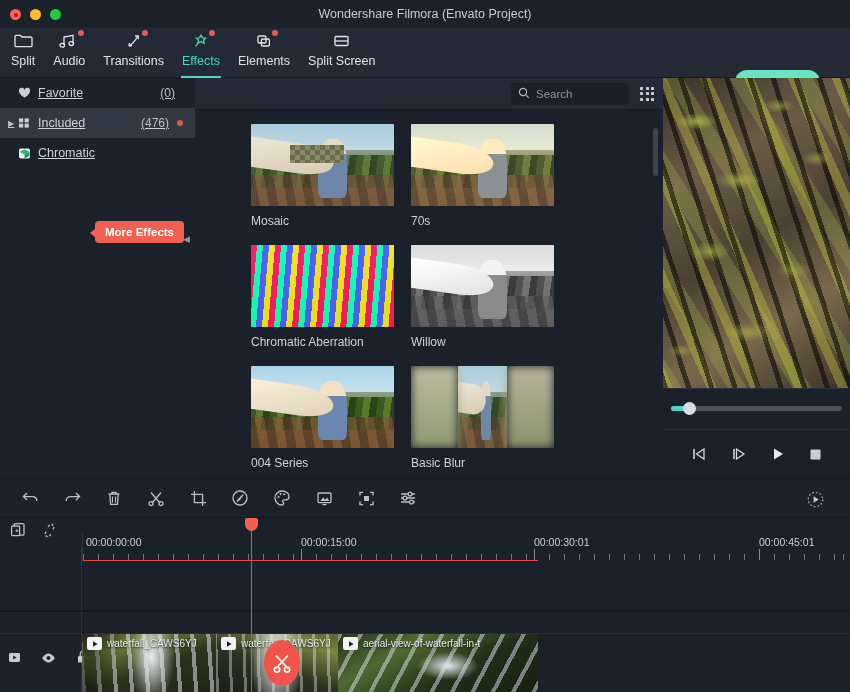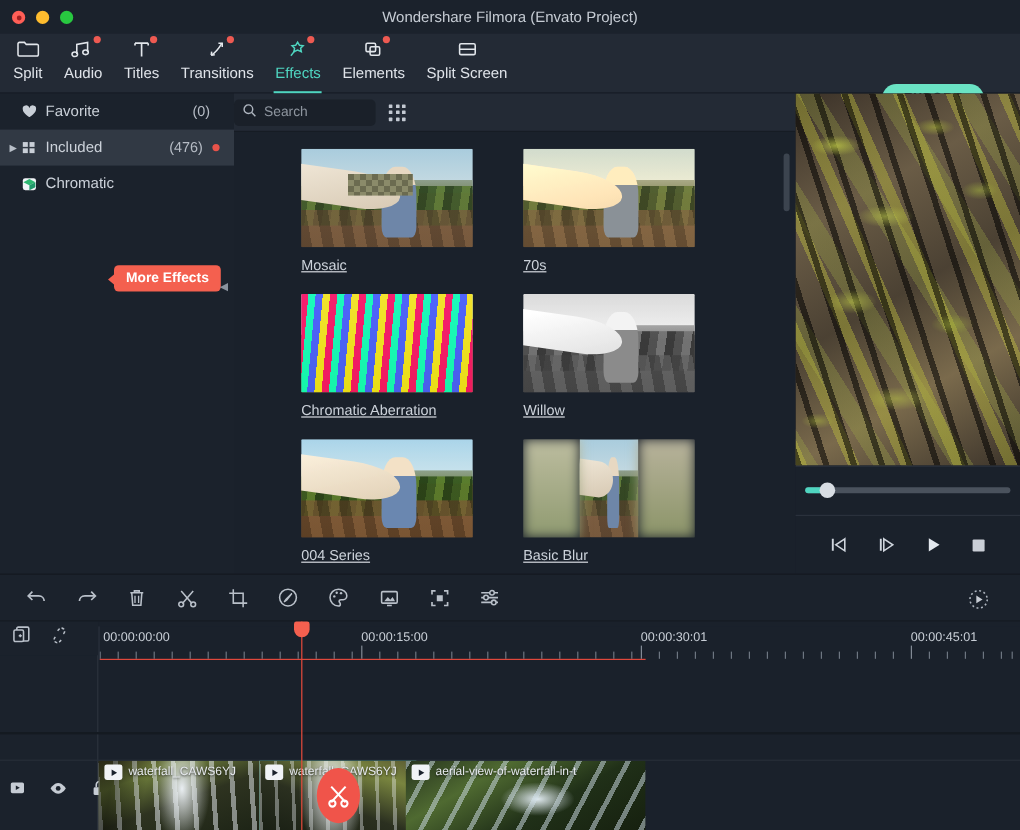--- a/index.html
+++ b/index.html
@@ -60,21 +60,21 @@
     border: none; border-radius: 13px; padding: 6px 18px; cursor: pointer;
   }
 
   
   .sidebar {
     position: absolute; left: 0; top: 78px; width: 195px; height: 400px;
     background: #1b222c;
   }
   .side-row {
     position: relative; height: 30px; display: flex; align-items: center;
-    padding: 0 12px 0 8px; font-size: 12.5px; color: #cbd1d9; cursor: pointer;
+    padding: 0 12px 0 8px; font-size: 12.5px; color: #cbd1d9; cursor: pointer; text-decoration: underline;
   }
   .side-row.sel { background: #313944; }
   .side-row .arrow {
     width: 10px; font-size: 8px; color: #b8bfc8; text-align: left;
   }
   .side-row .sicon { width: 18px; display:flex; align-items:center; }
   .side-row .sname { flex: 1; margin-left: 2px; }
   .side-row .count { font-size: 12px; color: #b6bcc5; margin-right: 8px; }
   .side-row .reddot { width: 6px; height: 6px; border-radius: 50%; background: #e8534a; }
   .filmstock-row { padding-left: 8px; }
@@ -92,36 +92,36 @@
     position:absolute; right:5px; top:156px; font-size:9px; color:#8a929d; cursor:pointer;
   }
 
   
   .effects-panel {
     position: absolute; left: 195px; top: 78px; width: 468px; height: 400px;
     background: #1a212b;
   }
   .eff-top {
     height: 32px; background: #232a35; display: flex; align-items: center;
-    padding-right: 8px; border-bottom: 1px solid #161c24;
+    justify-content: flex-end; padding-right: 8px; border-bottom: 1px solid #161c24;
   }
   .search-box {
     width: 118px; height: 22px; background: #1a2029; border-radius: 4px;
     display: flex; align-items: center; padding: 0 7px; gap: 6px; cursor: text;
   }
   .search-box .stxt { font-size: 11.5px; color: #8e959f; }
   .grid-toggle {
     width: 16px; height: 16px; margin-left: 10px; cursor: pointer;
     display: grid; grid-template-columns: repeat(3, 3px); grid-template-rows: repeat(3,3px);
     gap: 2.5px; align-content: center; justify-content: center;
   }
   .grid-toggle i { background: #c3c9d2; width:3px; height:3px; border-radius: .5px; display:block; }
 
   .eff-scroll { position: relative; height: 368px; overflow: hidden; padding: 14px 0 0 0; }
-  .eff-grid { display: flex; flex-wrap: wrap; padding-left: 56px; gap: 0 42px; text-decoration: underline; }
+  .eff-grid { display: flex; flex-wrap: wrap; padding-left: 56px; gap: 0 17px; }
   .eff-item { width: 143px; margin-bottom: 17px; cursor: pointer; }
   .eff-thumb { width: 143px; height: 82px; border-radius: 1px; overflow: hidden; position: relative; }
   .eff-name { font-size: 12px; color: #ccd2da; margin-top: 8px; }
   .vbar {
     position: absolute; right: 5px; top: 18px; width: 5px; height: 48px;
     background: #3c444f; border-radius: 3px;
   }
 
   
   .scene { position:absolute; inset:0; }
@@ -210,21 +210,21 @@
   .tb-right { position: absolute; right: 14px; top: 0; height: 40px; display:flex; align-items:center; }
 
   
   .timeline { position: absolute; left: 0; top: 518px; width: 850px; height: 174px; background: #1a212b; }
   .tl-head {
     position: absolute; left: 0; top: 0; width: 82px; height: 28px;
     display: flex; align-items: center; gap: 14px; padding-left: 10px;
     background: #1b222c;
   }
   .tl-ruler {
-    position: absolute; left: 82px; top: 4px; right: 0; height: 28px;
+    position: absolute; left: 82px; top: 15px; right: 0; height: 28px;
     background: #1a212b; border-left: 1px solid #2c333e; overflow: hidden;
   }
   .tick-lbl { position: absolute; top: 3px; font-size: 10.5px; color: #c8ced6; white-space: nowrap; }
   .tick-major { position: absolute; top: 16px; width: 1px; height: 11px; background: #828a95; }
   .tick-minor { position: absolute; top: 21px; width: 1px; height: 6px; background: #6d7681; }
   .red-range { position: absolute; left: 0; top: 27px; height: 1.5px; background: #e0483c; }
   .playhead {
     position: absolute; top: 0; width: 1px; height: 174px; background: #e84b3c; z-index: 9;
   }
   .playhead .head {
@@ -303,30 +303,20 @@
       <div class="tab">
         <span class="ic">
           <svg width="20" height="16" viewBox="0 0 20 16">
               <path d="M5 12V4l9-1.6v8" fill="none" stroke="#e2e6eb" stroke-width="1.3"></path>
               <ellipse cx="3.3" cy="12.2" rx="2.3" ry="1.9" fill="none" stroke="#e2e6eb" stroke-width="1.3"></ellipse>
               <ellipse cx="12.3" cy="10.6" rx="2.3" ry="1.9" fill="none" stroke="#e2e6eb" stroke-width="1.3"></ellipse>
             </svg>
           <span class="badge"></span>
         </span>
         <span class="lbl">Audio</span>
-      </div>
-      <div class="tab">
-        <span class="ic">
-          <svg width="16" height="16" viewBox="0 0 16 16">
-              <path d="M2.5 3h11M8 3v11" fill="none" stroke="#e2e6eb" stroke-width="1.4"></path>
-              <path d="M2.5 3v2M13.5 3v2" stroke="#e2e6eb" stroke-width="1.4"></path>
-            </svg>
-          <span class="badge"></span>
-        </span>
-        <span class="lbl">Titles</span>
       </div>
       <div class="tab">
         <span class="ic">
           <svg width="18" height="16" viewBox="0 0 18 16">
               <path d="M4 13c3-1.5 6-5 9-10" fill="none" stroke="#e2e6eb" stroke-width="1.3"></path>
               <path d="M10 3h3.2v3.2" fill="none" stroke="#e2e6eb" stroke-width="1.3"></path>
               <path d="M4 13l3-.4M4 13l.4-3" fill="none" stroke="#e2e6eb" stroke-width="1.3"></path>
             </svg>
           <span class="badge"></span>
         </span>

